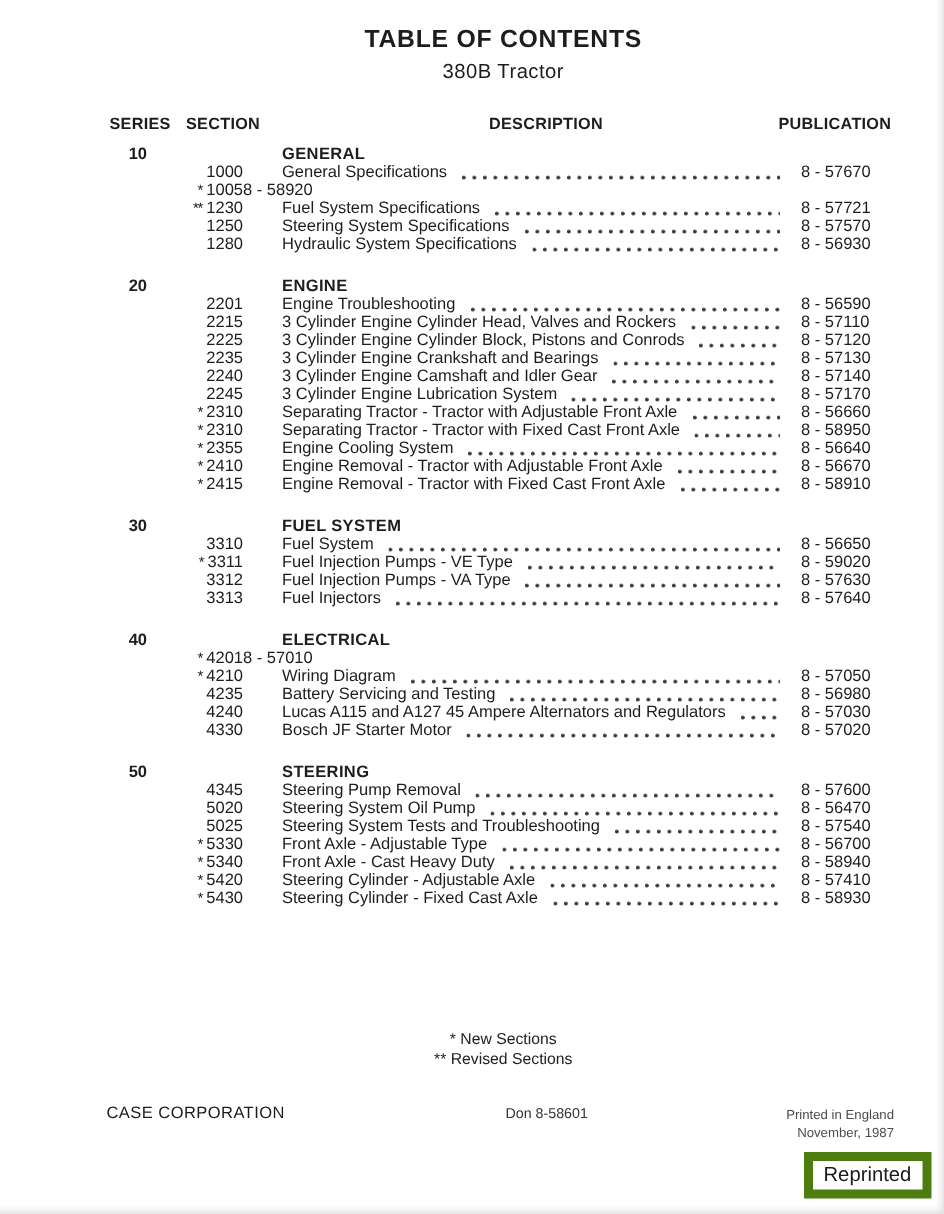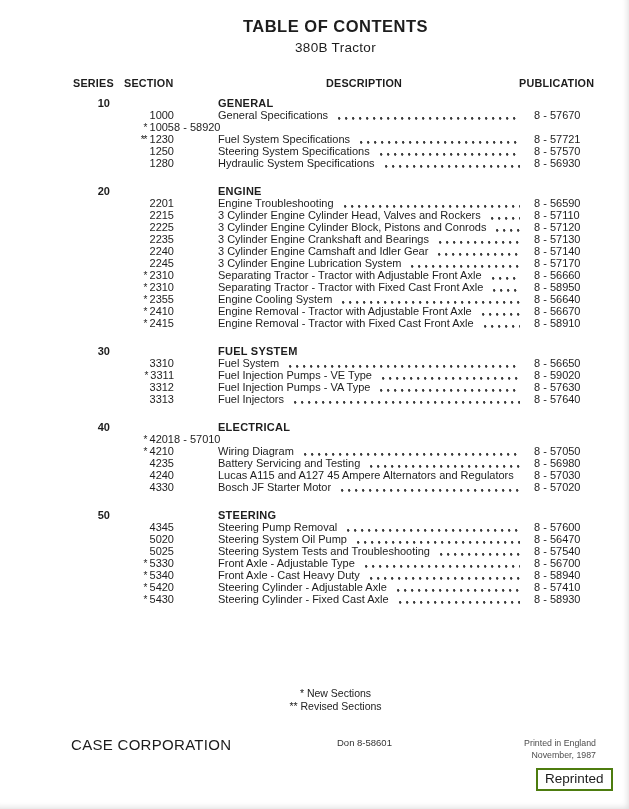--- a/index.html
+++ b/index.html
@@ -24,46 +24,46 @@
   .col-headers { position: absolute; top: 77px; left: 0; right: 0; height: 14px;
                  font-size: 10.8px; font-weight: 700; letter-spacing: 0.2px; }
   .h-series { position: absolute; left: 73px; }
   .h-section { position: absolute; left: 124px; }
   .h-desc { position: absolute; left: 238px; width: 164px; text-align: right; }
   .h-pub { position: absolute; left: 519px; }
 
   
   .toc { position: absolute; top: 97px; left: 0; right: 0; font-size: 11px; }
   .section-block + .section-block { margin-top: 16px; }
-  .row { display: flex; align-items: baseline; height: 12px; line-height: 12px; white-space: nowrap; padding-left: 12px; }
+  .row { display: flex; align-items: baseline; height: 12px; line-height: 12px; white-space: nowrap; }
   .c-series { flex: none; width: 98px; text-align: right; font-weight: 700; }
   .c-section { flex: none; width: 64px; text-align: right; }
-  .c-desc { flex: 1; min-width: 0; margin-left: 44px; display: flex; align-items: baseline; }
+  .c-desc { flex: 1; min-width: 0; margin-left: 26px; display: flex; align-items: baseline; }
   .row.head .sec-title { font-weight: 700; letter-spacing: 0.25px; }
   .marker { display: inline-block; font-size: 10px; letter-spacing: -1px; margin-right: 3px; }
   .leader {
     flex: 1; height: 3px; align-self: flex-end; margin: 0 14px 1px 10px;
     background-image: radial-gradient(circle at 1.2px 1.4px, #3c3c3c 1.05px, rgba(0,0,0,0) 1.5px);
     background-size: 7px 3px; background-repeat: repeat-x;
   }
   .c-pub { flex: none; width: 58px; margin-right: 37px; text-align: left; }
 
   
   .footnotes { position: absolute; top: 687px; left: 42px; right: 0;
                text-align: center; font-size: 10.5px; line-height: 12.5px; color: #222; }
 
   
   .footer { position: absolute; top: 736px; left: 0; right: 0; }
-  .f-company { position: absolute; left: 71px; top: 0; font-size: 15px; letter-spacing: 0.3px; color: #1c1c1c; }
+  .f-company { position: absolute; left: 71px; top: 0; font-size: 11px; letter-spacing: 0.3px; color: #1c1c1c; }
   .f-code { position: absolute; left: 337px; top: 1px; font-size: 9.5px; color: #333; }
   .f-right { position: absolute; right: 33px; top: 1px; text-align: right;
              font-size: 8.8px; line-height: 12px; color: #4d4d4d; }
   .stamp {
     position: absolute; left: 536px; top: 768px;
-    border: 2px solid #4d7c0f; padding: 1px 7px 3px;
+    border: 6px solid #4d7c0f; padding: 1px 7px 3px;
     font-size: 13.5px; color: #1b1b1b; background: #fff;
   }
 </style>
 </head>
 <body>
 
 <div class="page">
 
   <div class="title-wrap">
     <div class="title">TABLE OF CONTENTS</div>

